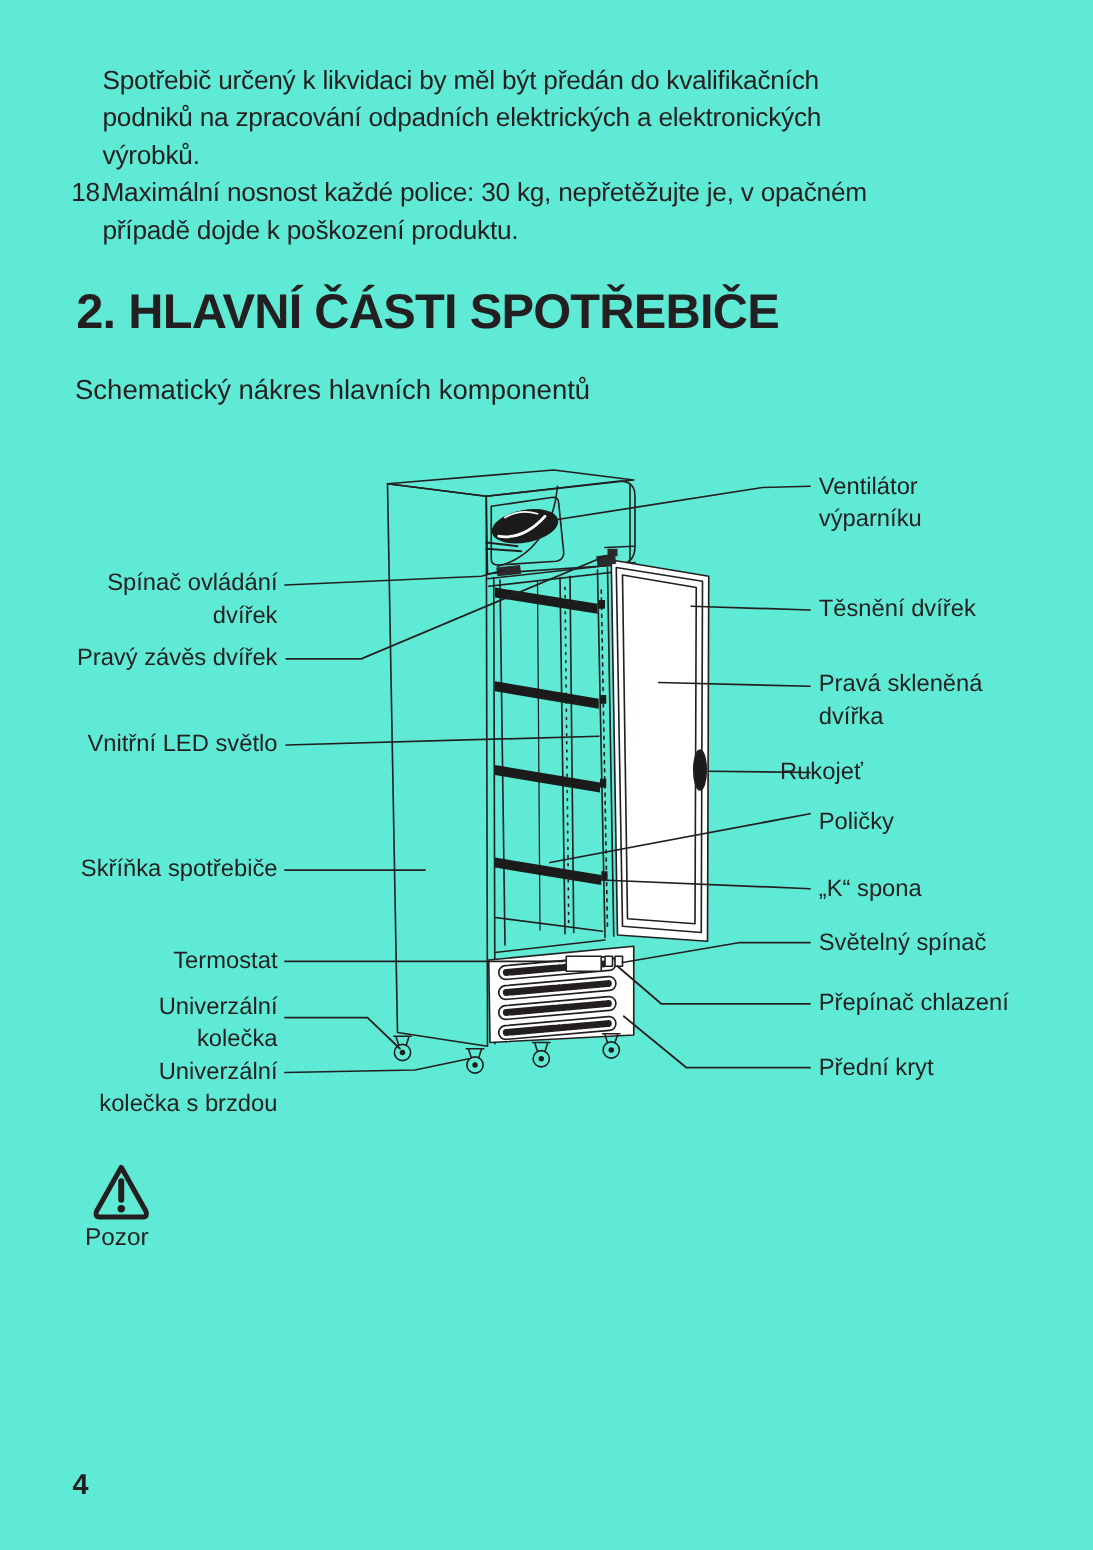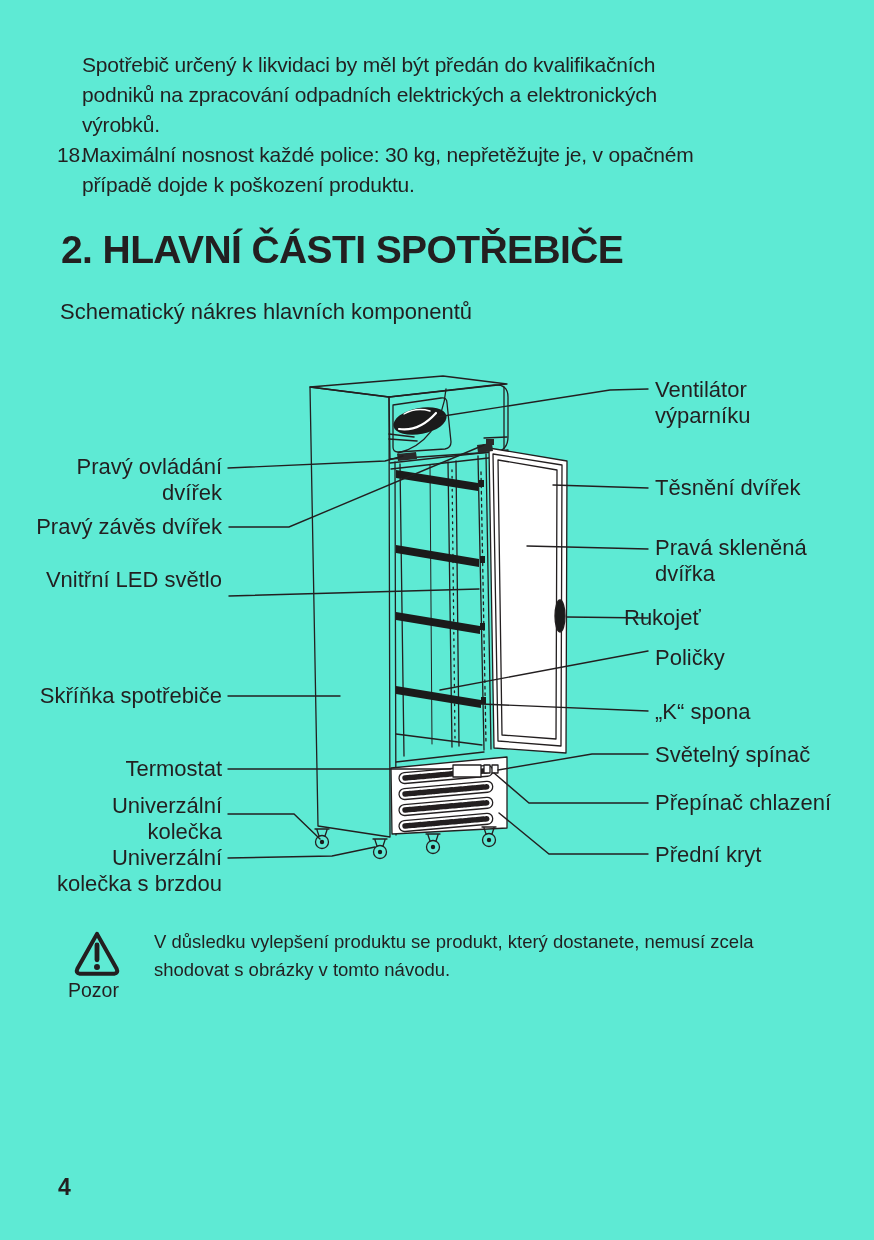--- a/index.html
+++ b/index.html
@@ -5,21 +5,21 @@
   html,body{margin:0;padding:0;background:#ffffff;}
   .page{
     position:relative;width:874px;height:1240px;background:#5eead4;
     font-family:"Liberation Sans", sans-serif;color:#231f20;overflow:hidden;
   }
   .abs{position:absolute;}
   .body-text{font-size:21px;line-height:30px;letter-spacing:-0.2px;}
   .prewrap{white-space:pre-line;}
   .heading{font-size:39px;font-weight:bold;letter-spacing:-0.6px;line-height:40px;margin:0;}
   .subtitle{font-size:22px;line-height:30px;}
-  .lbl{font-size:22px;line-height:26px;white-space:pre-line;}
+  .lbl{font-size:19px;line-height:26px;white-space:pre-line;}
   .lbl-left{text-align:right;}
   .warn-text{font-size:18.5px;line-height:28px;white-space:pre-line;}
   .pozor{font-size:19.5px;text-align:left;}
   .pagenum{font-size:23px;font-weight:bold;}
   svg{display:block;}
 </style>
 </head>
 <body>
 
 <div class="page">
@@ -149,24 +149,24 @@
       <path d="M648,549 L527,546"></path>
       <path d="M648,618 L567,617"></path>
       <path d="M648,651 L440,690"></path>
       <path d="M648,711 L481,704"></path>
       <path d="M648,754 L592,754 L498,770"></path>
       <path d="M648,803 L529,803 L494,773"></path>
       <path d="M648,854 L549,854 L499,813"></path>
     </g>
   </svg>
 
-  <div class="abs lbl lbl-left" style="right:652px;top:454px;">Pravý ovládání
+  <div class="abs lbl lbl-left" style="right:652px;top:454px;">Spínač ovládání
 dvířek</div>
   <div class="abs lbl lbl-left" style="right:652px;top:514px;">Pravý závěs dvířek</div>
-  <div class="abs lbl lbl-left" style="right:652px;top:567px;">Vnitřní LED světlo</div>
+  <div class="abs lbl lbl-left" style="right:652px;top:583px;">Vnitřní LED světlo</div>
   <div class="abs lbl lbl-left" style="right:652px;top:683px;">Skříňka spotřebiče</div>
   <div class="abs lbl lbl-left" style="right:652px;top:756px;">Termostat</div>
   <div class="abs lbl lbl-left" style="right:652px;top:793px;">Univerzální
 kolečka</div>
   <div class="abs lbl lbl-left" style="right:652px;top:845px;">Univerzální
 kolečka s brzdou</div>
 
   <div class="abs lbl" style="left:655px;top:377px;">Ventilátor
 výparníku</div>
   <div class="abs lbl" style="left:655px;top:475px;">Těsnění dvířek</div>
@@ -180,18 +180,16 @@
   <div class="abs lbl" style="left:655px;top:842px;">Přední kryt</div>
 
   <div class="abs" style="left:68px;top:929px;width:58px;text-align:center;">
     <svg width="46" height="50" viewBox="0 0 48 50" style="margin:0 auto;">
       <path d="M24,4 L44.5,40.5 Q46.5,45 42,45.5 L6,45.5 Q1.5,45 3.5,40.5 Z" fill="none" stroke="#231f20" stroke-width="4.2" stroke-linejoin="round"></path>
       <path d="M24,15.5 L24,31" stroke="#231f20" stroke-width="5" stroke-linecap="round"></path>
       <circle cx="24" cy="38.5" r="3.1" fill="#231f20"></circle>
     </svg>
     <div class="pozor">Pozor</div>
   </div>
-  <div class="abs warn-text" style="left:154px;top:928px;width:680px;">V důsledku vylepšení produktu se produkt, který dostanete, nemusí zcela
-shodovat s obrázky v tomto návodu.</div>
 
   <div class="abs pagenum" style="left:58px;top:1174px;">4</div>
 
 </div>
 
 </body></html>

